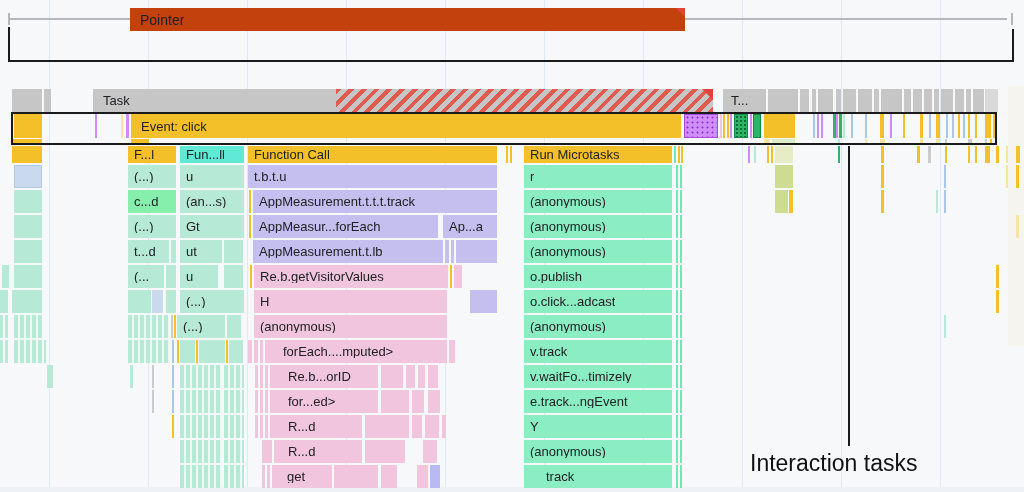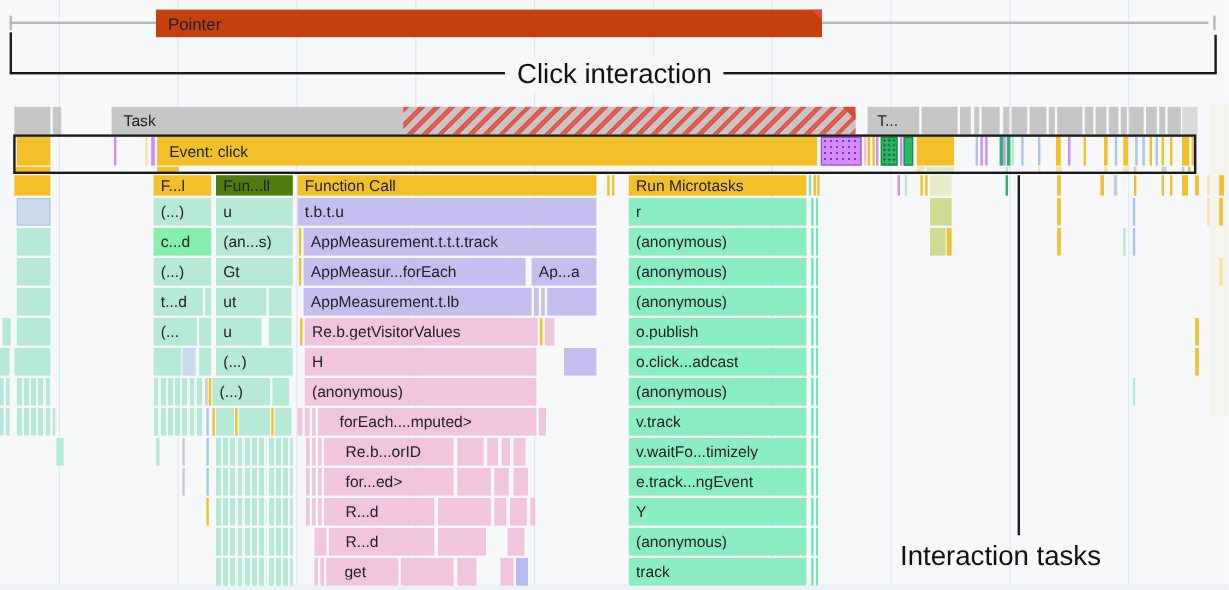--- a/index.html
+++ b/index.html
@@ -45,21 +45,20 @@
   <div class="grayline" style="left:1011px;top:13px;width:2px;height:12px;"></div>
 
   <div class="seg" id="pointer-bar" style="left:130px;top:8px;width:555px;height:23px;background:#c2410c;font-size:14px;">
     <span style="padding-left:10px;">Pointer</span>
     <div class="tri" style="border-left-width:9px;border-top-width:9px;"></div>
   </div>
 
   <div class="blackline" style="left:8px;top:27px;width:2px;height:34px;"></div>
   <div class="blackline" style="left:8px;top:60px;width:1006px;height:2px;"></div>
   <div class="blackline" style="left:1012px;top:29px;width:2px;height:32px;"></div>
-  <div class="biglabel" style="left:512px;top:48px;transform:translateX(-50%);">Click interaction</div>
 
   <div id="task-row">
       <div class="seg" style="left: 12px; top: 89px; width: 30px; height: 23px; background: rgb(198, 198, 198);"></div>
       <div class="seg" style="left: 44px; top: 89px; width: 7px; height: 23px; background: rgb(198, 198, 198);"></div>
       <div class="seg" style="left: 93px; top: 89px; width: 243px; height: 23px; background: rgb(198, 198, 198);">
         <span style="padding-left: 10px;">Task</span>
       </div>
       <div class="seg" style="left: 336px; top: 89px; width: 377px; height: 23px; background: repeating-linear-gradient(135deg, rgb(224, 90, 80) 0px, rgb(224, 90, 80) 4px, rgb(198, 198, 198) 4px, rgb(198, 198, 198) 9px);">
         <div class="tri"></div>
       </div>
@@ -139,21 +138,21 @@
       <div class="seg" style="left: 945px; top: 139px; width: 2px; height: 5px; background: rgb(203, 203, 203);"></div>
       <div class="seg" style="left: 968px; top: 139px; width: 4px; height: 5px; background: rgb(203, 203, 203);"></div>
       <div class="seg" style="left: 985px; top: 139px; width: 2px; height: 5px; background: rgb(203, 203, 203);"></div>
       <div class="seg" style="left: 990px; top: 139px; width: 2px; height: 5px; background: rgb(244, 192, 42);"></div>
     </div>
   <div id="flame">
       <div class="seg" style="left: 12px; top: 146px; width: 30px; height: 17px; background: rgb(244, 192, 42);"></div>
       <div class="seg" style="left: 128px; top: 146px; width: 48px; height: 17px; background: rgb(244, 192, 42);">
         <span style="padding-left: 6px;">F...l</span>
       </div>
-      <div class="seg" style="left: 180px; top: 146px; width: 64px; height: 17px; background: #4d7c0f;">
+      <div class="seg" style="left: 180px; top: 146px; width: 64px; height: 17px; background: #5eead4;">
         <span style="padding-left: 6px;">Fun...ll</span>
       </div>
       <div class="seg" style="left: 248px; top: 146px; width: 249px; height: 17px; background: rgb(244, 192, 42);">
         <span style="padding-left: 6px;">Function Call</span>
       </div>
       <div class="seg" style="left: 506px; top: 146px; width: 2px; height: 17px; background: rgb(244, 192, 42);"></div>
       <div class="seg" style="left: 510px; top: 146px; width: 2px; height: 17px; background: rgb(244, 192, 42);"></div>
       <div class="seg" style="left: 524px; top: 146px; width: 148px; height: 17px; background: rgb(244, 192, 42);">
         <span style="padding-left: 6px;">Run Microtasks</span>
       </div>
@@ -415,21 +414,21 @@
       <div class="seg" style="left: 262px; top: 465px; width: 3px; height: 23px; background: rgb(240, 197, 221);"></div>
       <div class="seg" style="left: 267px; top: 465px; width: 3px; height: 23px; background: rgb(240, 197, 221);"></div>
       <div class="seg" style="left: 272px; top: 465px; width: 60px; height: 23px; background: rgb(240, 197, 221);">
         <span style="padding-left: 15px;">get</span>
       </div>
       <div class="seg" style="left: 334px; top: 465px; width: 44px; height: 23px; background: rgb(240, 197, 221);"></div>
       <div class="seg" style="left: 381px; top: 465px; width: 16px; height: 23px; background: rgb(240, 197, 221);"></div>
       <div class="seg" style="left: 417px; top: 465px; width: 11px; height: 23px; background: rgb(240, 197, 221);"></div>
       <div class="seg" style="left: 430px; top: 465px; width: 10px; height: 23px; background: rgb(185, 186, 241);"></div>
       <div class="seg" style="left: 524px; top: 465px; width: 148px; height: 23px; background: rgb(139, 238, 195);">
-        <span style="padding-left: 6px;">track</span>
+        <span style="padding-left: 22px;">track</span>
       </div>
       <div class="seg" style="left: 676px; top: 465px; width: 2px; height: 23px; background: repeating-linear-gradient(90deg, rgb(111, 232, 180) 0px, rgb(111, 232, 180) 2px, rgb(217, 249, 234) 2px, rgb(217, 249, 234) 4px);"></div>
       <div class="seg" style="left: 680px; top: 465px; width: 2px; height: 23px; background: repeating-linear-gradient(90deg, rgb(111, 232, 180) 0px, rgb(111, 232, 180) 2px, rgb(217, 249, 234) 2px, rgb(217, 249, 234) 4px);"></div>
     </div>
 
   <div id="selection-box"></div>
 
   <div class="blackline" style="left:848px;top:146px;width:2px;height:300px;"></div>
   <div class="biglabel" style="left:750px;top:450px;background:transparent;padding:0;">Interaction tasks</div>
 </div>

